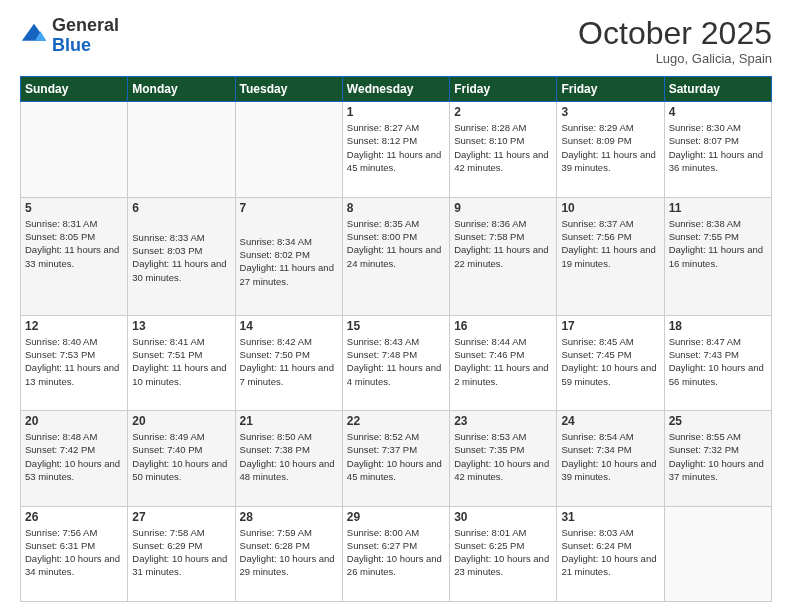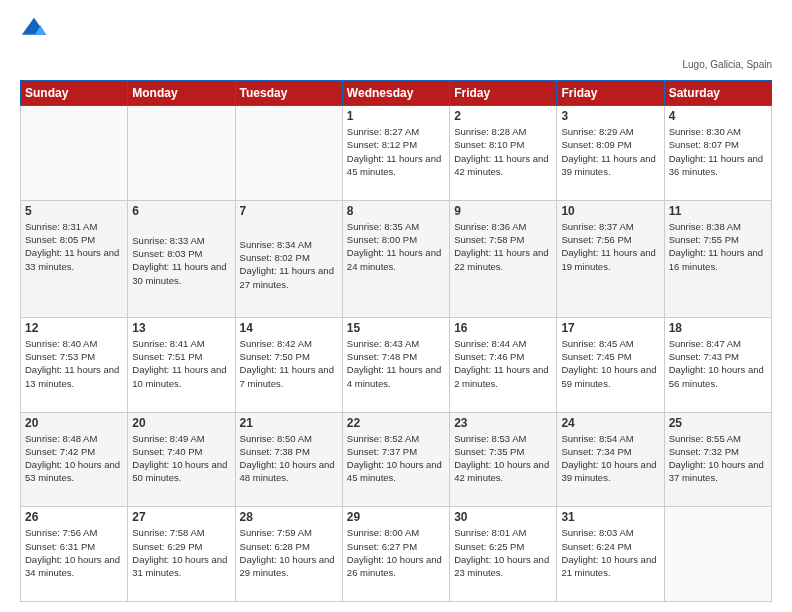--- a/index.html
+++ b/index.html
@@ -42,33 +42,32 @@
     .title-block {
       text-align: right;
     }
     .month-title {
       font-size: 32px;
       font-weight: normal;
       color: #333;
       line-height: 1.1;
     }
     .location {
-      font-size: 10px;
+      font-size: 13px;
       color: #555;
-      margin-top: 43px;
     }
     .calendar {
       flex: 1;
       border: 1px solid #ccc;
       border-collapse: collapse;
       width: 100%;
       table-layout: fixed;
     }
     .calendar th {
-      background: #b91c1c;
+      background: #14532d;
       color: #fff;
       font-size: 12px;
       font-weight: bold;
       padding: 5px 4px;
       text-align: left;
       border: 1px solid #1565c0;
     }
     .calendar td {
       border: 1px solid #ccc;
       vertical-align: top;
@@ -98,22 +97,27 @@
 </head>
 <body>
 
 <div class="page">
   <div class="header">
     <div class="logo">
       <svg class="logo-icon" viewBox="0 0 30 30">
         <polygon points="15,2 28,20 2,20" fill="#1565c0"></polygon>
         <polygon points="22,10 28,20 16,20" fill="#42a5f5"></polygon>
       </svg>
+      <div class="logo-text">
+        <span class="logo-general">General</span><br>
+        <span class="logo-blue">Blue</span>
+      </div>
     </div>
     <div class="title-block">
+      <div class="month-title">October 2025</div>
       <div class="location">Lugo, Galicia, Spain</div>
     </div>
   </div>
 
   <table class="calendar">
     <thead>
       <tr>
       <th>Sunday</th>
           <th>Monday</th>
           <th>Tuesday</th>

